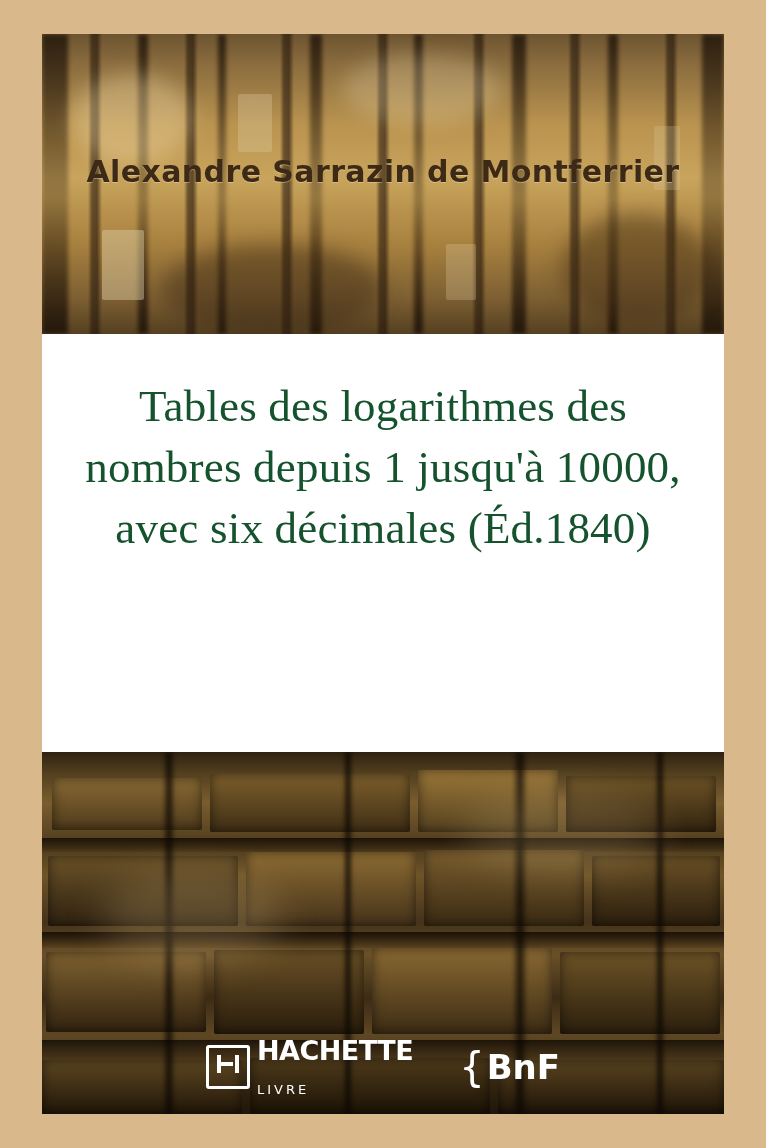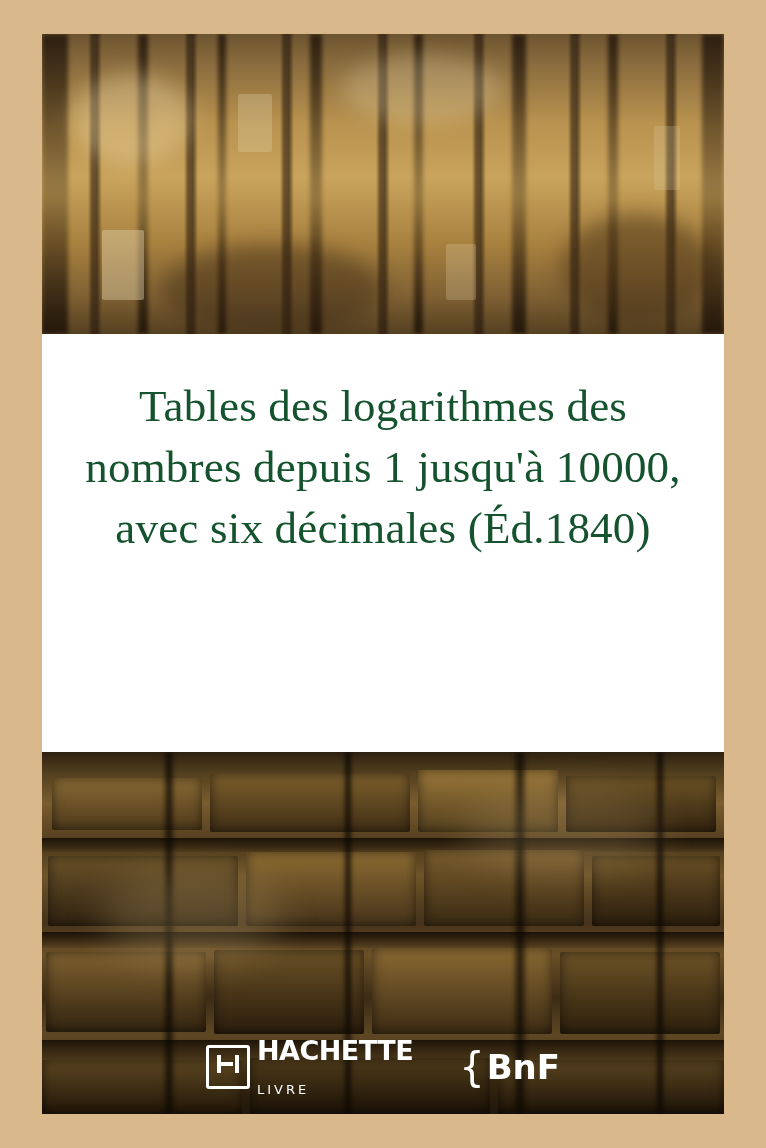--- a/index.html
+++ b/index.html
@@ -244,20 +244,21 @@
       <div class="blotch" style="left:30px;top:40px;width:120px;height:90px;background:rgba(255,236,190,0.30);"></div>
       <div class="blotch" style="left:300px;top:20px;width:160px;height:70px;background:rgba(255,240,200,0.22);"></div>
       <div class="blotch" style="left:520px;top:180px;width:150px;height:110px;background:rgba(60,40,18,0.45);"></div>
       <div class="blotch" style="left:120px;top:210px;width:220px;height:90px;background:rgba(50,32,14,0.40);"></div>
 
       <div class="spine-label" style="left:60px;top:196px;width:42px;height:70px;"></div>
       <div class="spine-label" style="left:196px;top:60px;width:34px;height:58px;opacity:.7;"></div>
       <div class="spine-label" style="left:404px;top:210px;width:30px;height:56px;opacity:.6;"></div>
       <div class="spine-label" style="left:612px;top:92px;width:26px;height:64px;opacity:.5;"></div>
 
+      <div class="author">Alexandre Sarrazin de Montferrier</div>
     </div>
 
     <div class="title-panel">
       <div class="title-text">Tables des logarithmes des nombres depuis 1 jusqu'à 10000, avec six décimales (Éd.1840)</div>
     </div>
 
     <div class="band-bottom">
       <div class="book" style="left:10px;top:26px;width:150px;height:52px;background:linear-gradient(180deg,#8a6a34,#4e3a1b);"></div>
       <div class="book" style="left:168px;top:22px;width:200px;height:58px;background:linear-gradient(180deg,#7d5f2c,#3f2e15);"></div>
       <div class="book" style="left:376px;top:18px;width:140px;height:62px;background:linear-gradient(180deg,#9b7739,#53401e);"></div>

